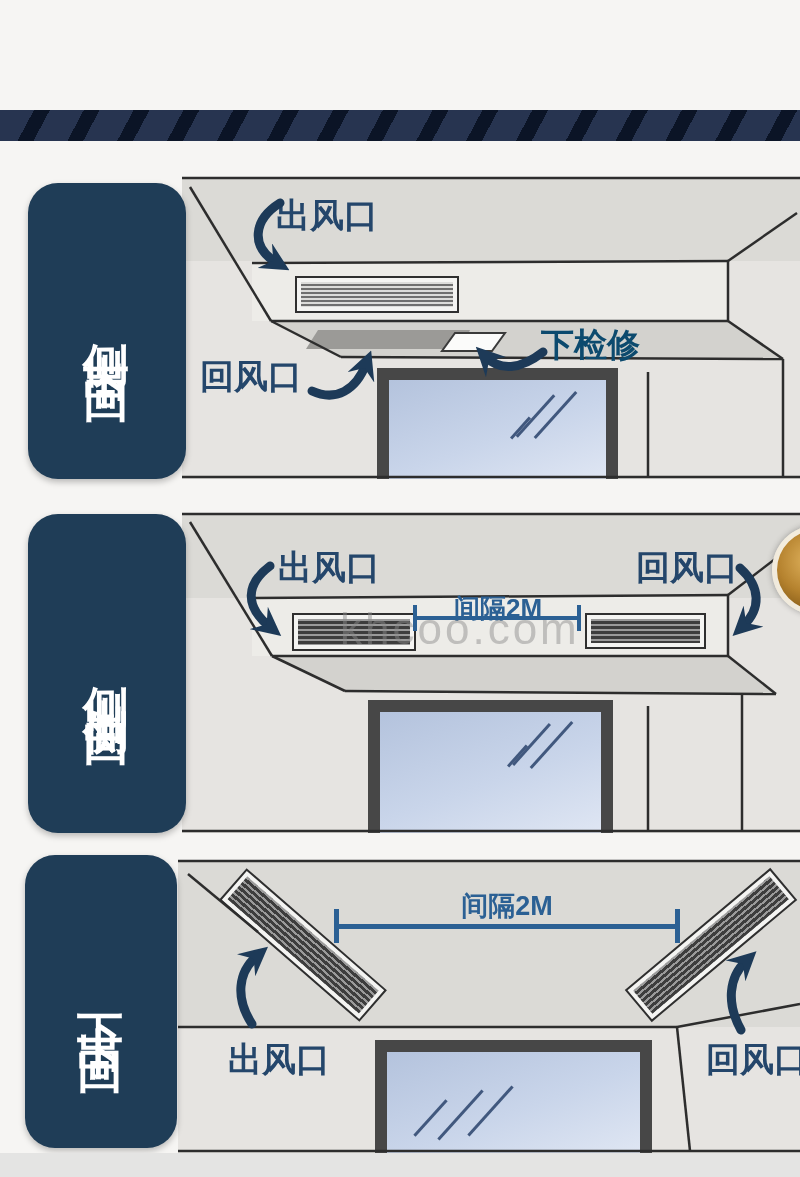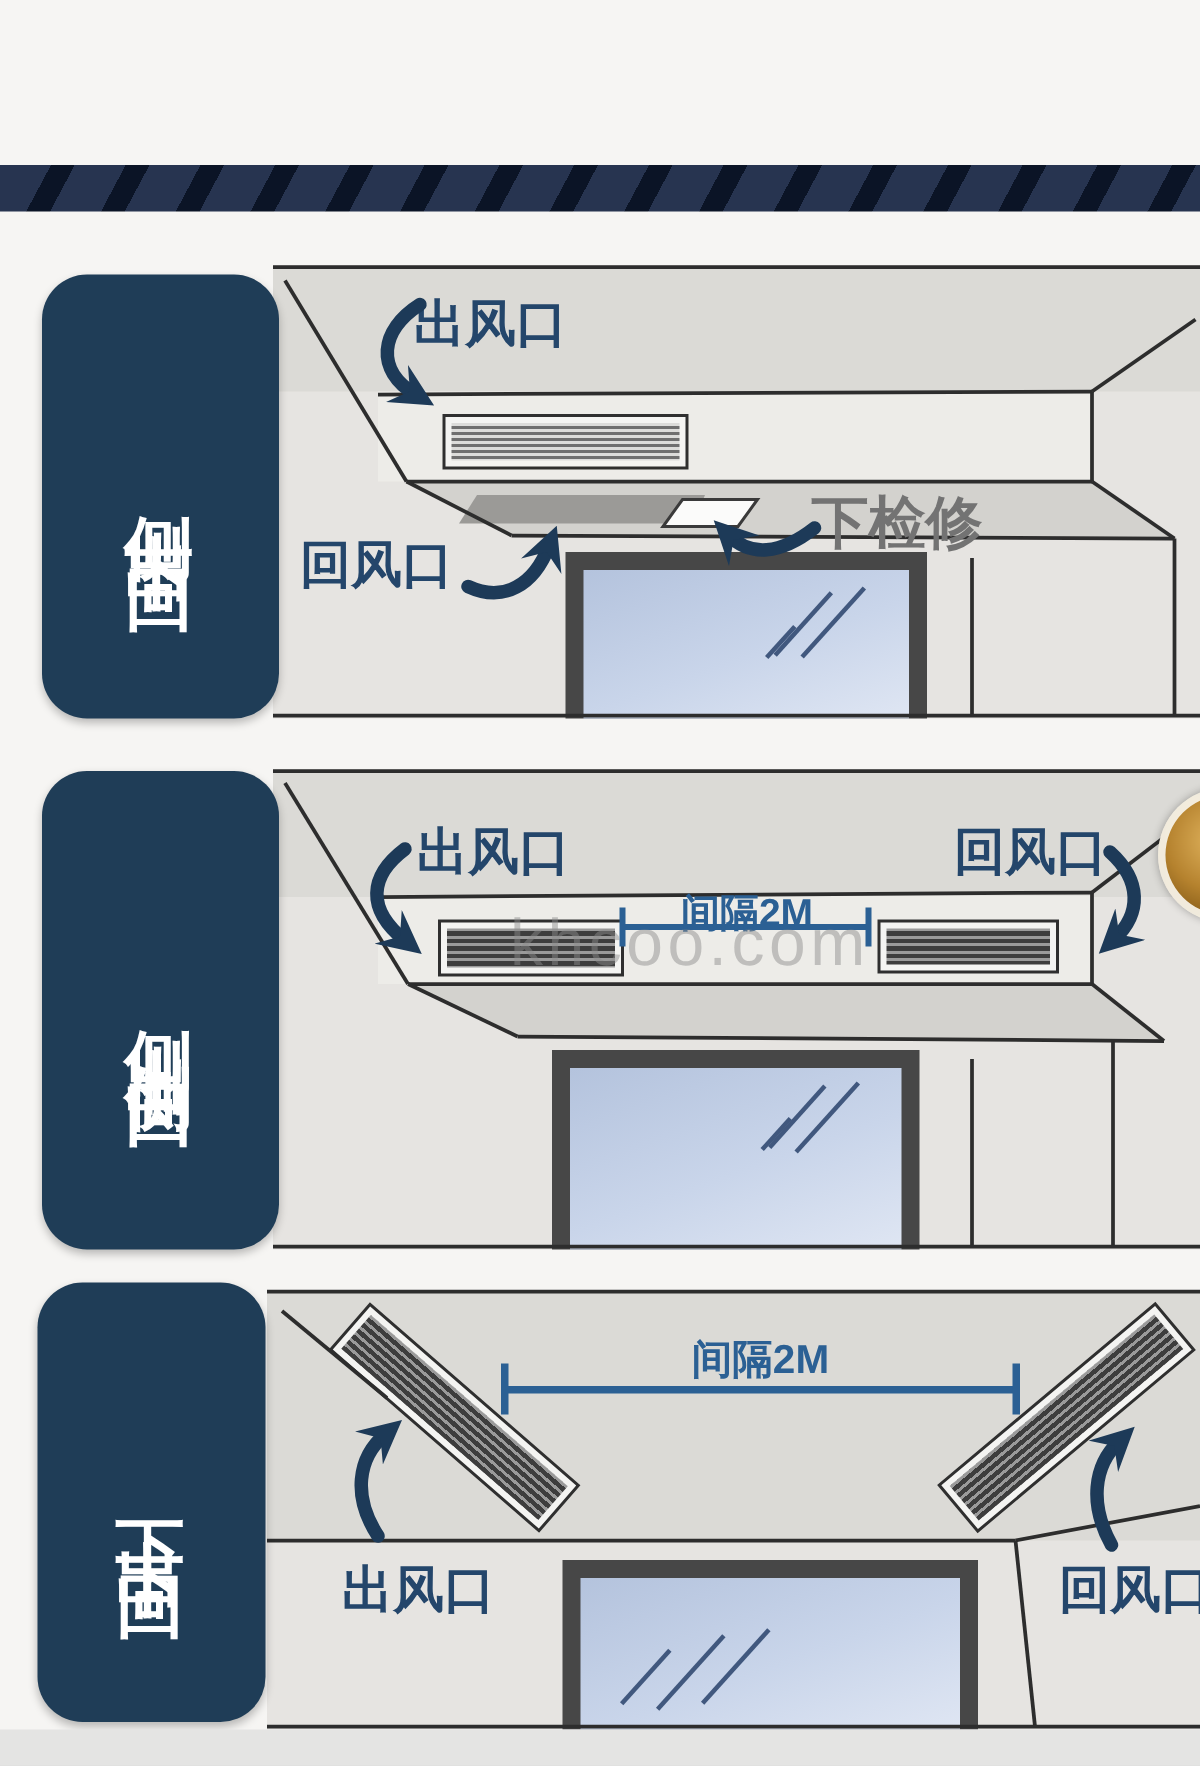--- a/index.html
+++ b/index.html
@@ -45,21 +45,21 @@
     display:flex;align-items:center;justify-content:center;
     box-shadow:0 3px 6px rgba(0,0,0,0.25);
   }
   .title-block .vtext{
     writing-mode:vertical-rl;text-orientation:upright;
     font-family:"DejaVu Serif","Liberation Serif",serif;font-weight:900;
     font-size:46px;letter-spacing:12px;color:#ffffff;white-space:nowrap;
   }
   
   .anno{position:absolute;font-weight:bold;font-size:34px;color:#24466b;white-space:nowrap;}
-  .anno.teal{color:#737373;font-size:38px;}
+  .anno.teal{color:#0c4a6e;font-size:33px;}
   
   .overlay{position:absolute;left:0;top:0;pointer-events:none;}
   
   .watermark{position:absolute;left:340px;top:604px;font-size:44px;letter-spacing:3px;
     color:rgba(140,140,140,0.48);white-space:nowrap;}
   .gold-circle{position:absolute;left:772px;top:525px;width:80px;height:80px;border-radius:50%;
     border:5px solid rgba(246,241,231,0.95);
     background:radial-gradient(circle at 42% 38%,#e0b35e 0%,#b5822e 48%,#7c5313 85%);
     box-shadow:0 0 6px rgba(0,0,0,0.3);}
   .floor-strip{position:absolute;left:0;top:1153px;width:800px;height:24px;background:#e4e4e3;}

